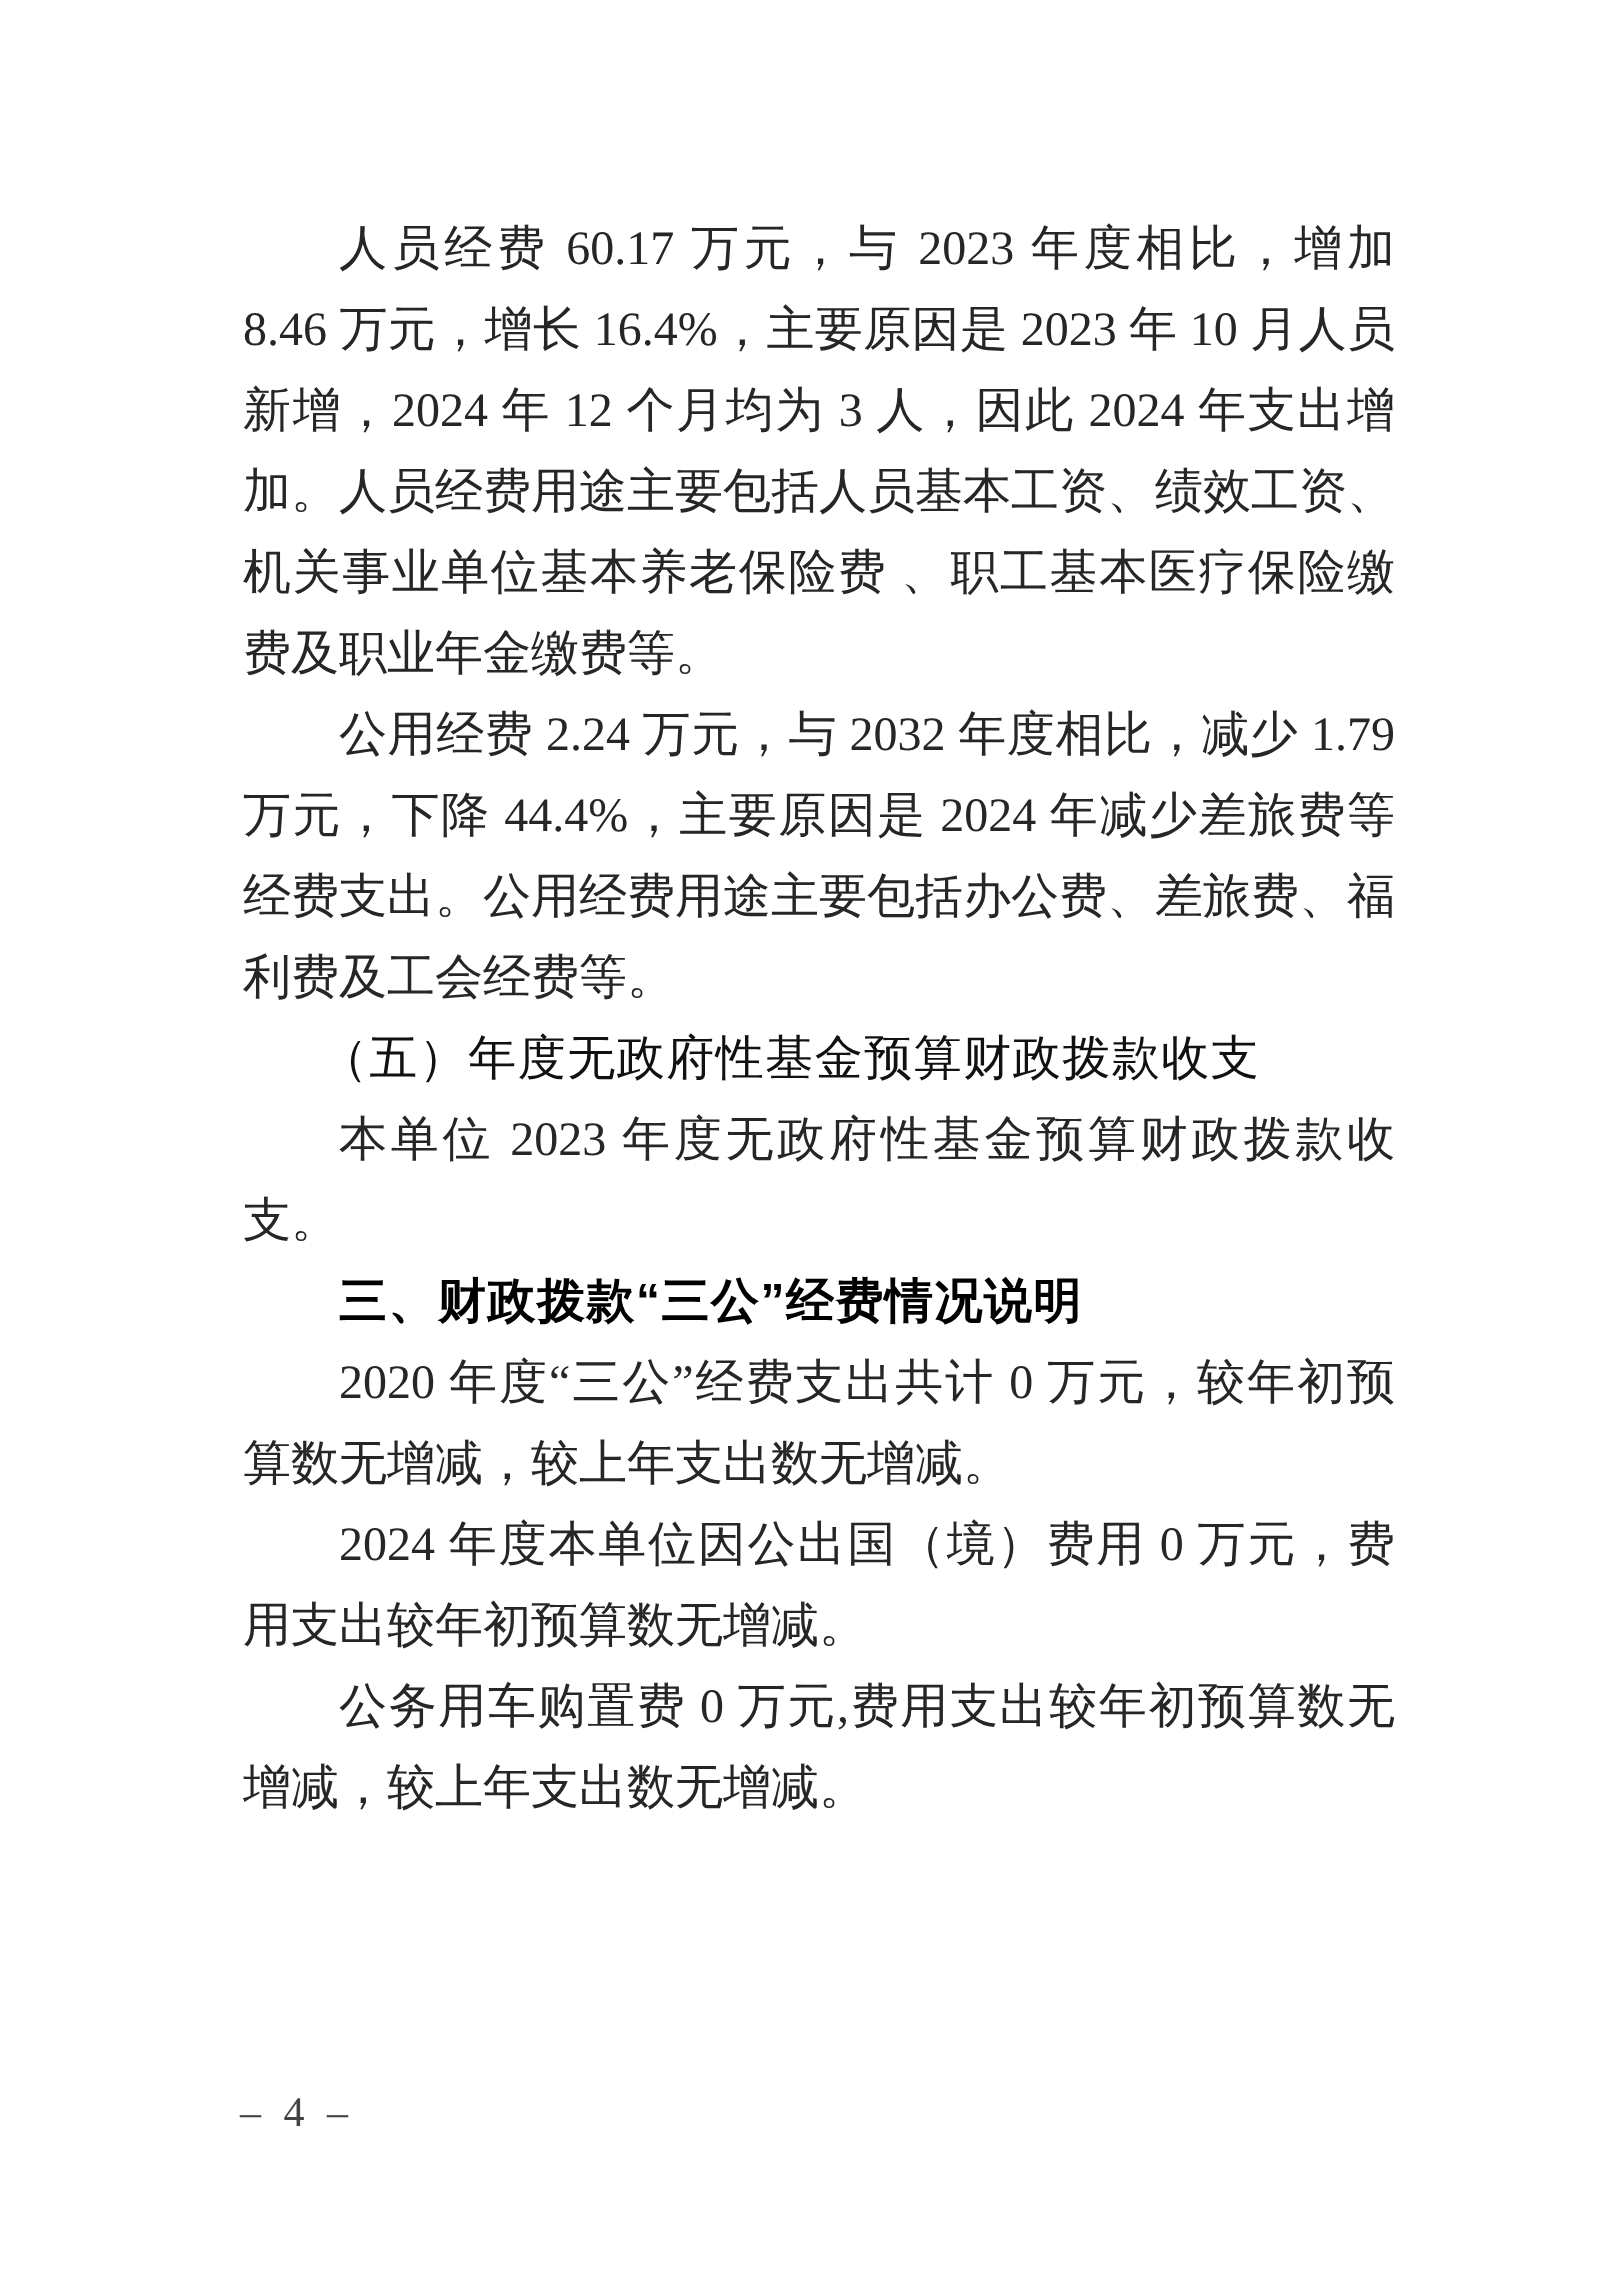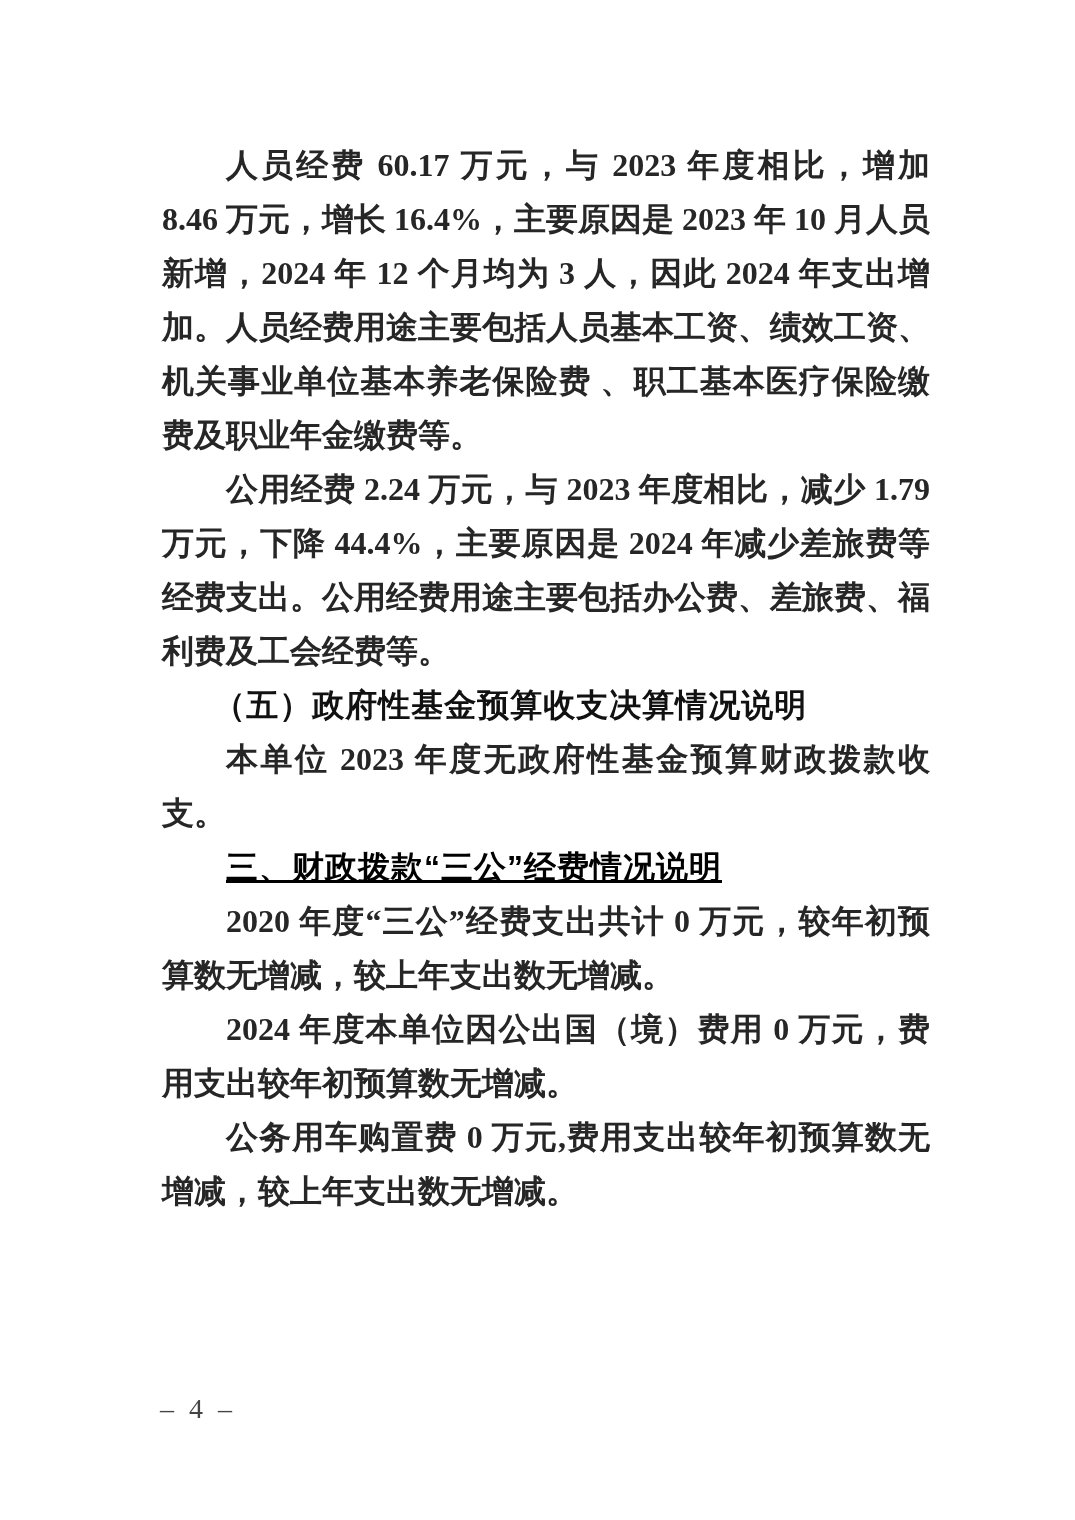--- a/index.html
+++ b/index.html
@@ -23,55 +23,54 @@
     width: 768px;
   }
   .para {
     margin: 0;
     font-size: 32px;
     line-height: 54px;
     text-align: justify;
     text-justify: inter-character;
     text-indent: 2em;
     color: #262626;
-    font-weight: 700;
+    font-weight: 400;
   }
   
   .para.subheading {
     color: #111111;
     text-indent: 1.6em;
     letter-spacing: 1px;
   }
   
   .para.heading {
     font-family: "Liberation Sans", sans-serif;
     font-weight: 700;
     color: #000000;
     letter-spacing: 1px;
-    text-decoration: underline;
   }
   .page-number {
     position: absolute;
     left: 160px;
     top: 1392px;
     font-size: 28px;
     line-height: 34px;
     color: #444444;
     font-family: "Liberation Serif", serif;
     letter-spacing: 4px;
   }
 </style>
 </head>
 <body>
 
 <div class="page">
   <div class="content">
     <p class="para body">人员经费 60.17 万元，与 2023 年度相比，增加 8.46 万元，增长 16.4%，主要原因是 2023 年 10 月人员新增，2024 年 12 个月均为 3 人，因此 2024 年支出增加。人员经费用途主要包括人员基本工资、绩效工资、机关事业单位基本养老保险费 、职工基本医疗保险缴费及职业年金缴费等。</p>
-    <p class="para body">公用经费 2.24 万元，与 2023 年度相比，减少 1.79 万元，下降 44.4%，主要原因是 2024 年减少差旅费等经费支出。公用经费用途主要包括办公费、差旅费、福利费及工会经费等。</p>
-    <p class="para subheading">（五）政府性基金预算收支决算情况说明</p>
+    <p class="para body">公用经费 2.24 万元，与 2032 年度相比，减少 1.79 万元，下降 44.4%，主要原因是 2024 年减少差旅费等经费支出。公用经费用途主要包括办公费、差旅费、福利费及工会经费等。</p>
+    <p class="para subheading">（五）年度无政府性基金预算财政拨款收支</p>
     <p class="para body">本单位 2023 年度无政府性基金预算财政拨款收支。</p>
     <p class="para heading">三、财政拨款“三公”经费情况说明</p>
     <p class="para body">2020 年度“三公”经费支出共计 0 万元，较年初预算数无增减，较上年支出数无增减。</p>
     <p class="para body">2024 年度本单位因公出国（境）费用 0 万元，费用支出较年初预算数无增减。</p>
     <p class="para body">公务用车购置费 0 万元,费用支出较年初预算数无增减，较上年支出数无增减。</p>
 
   </div>
   <div class="page-number">– 4 –</div>
 </div>
 

